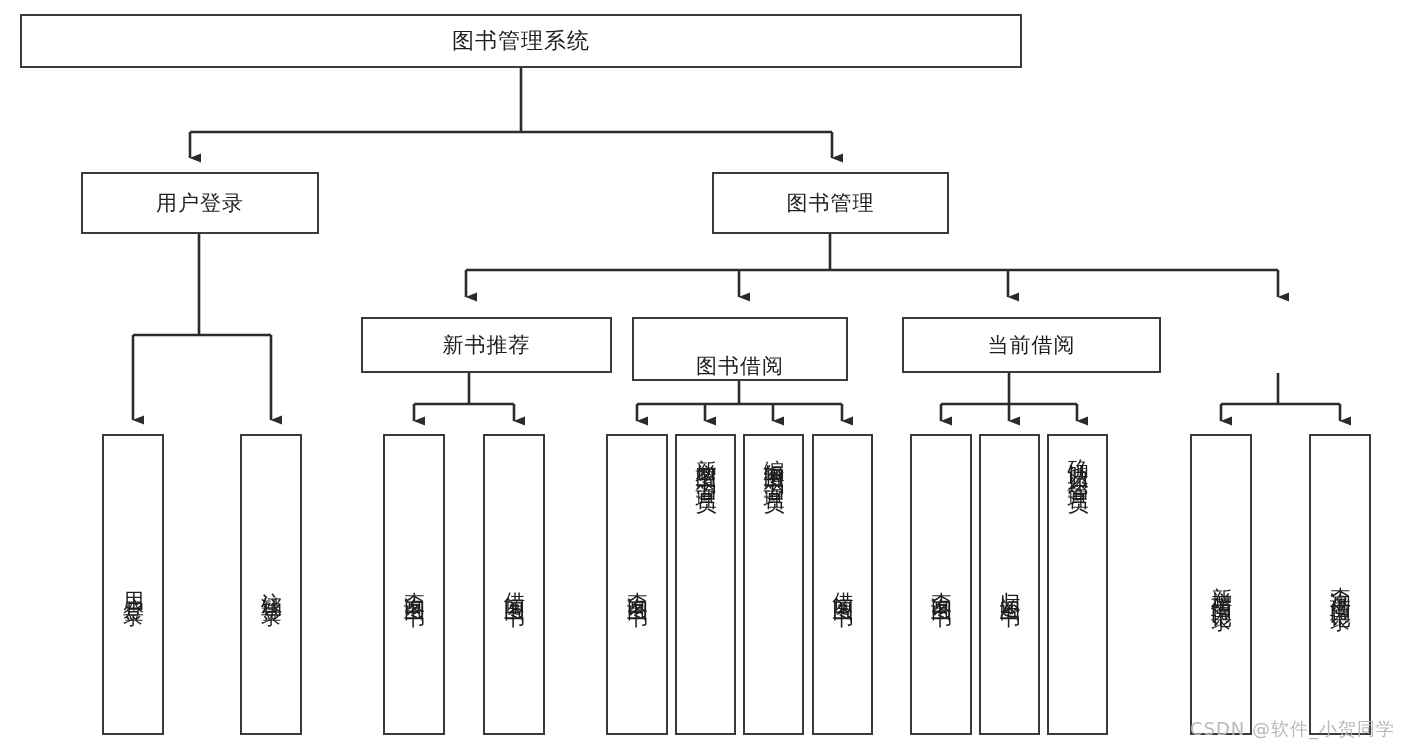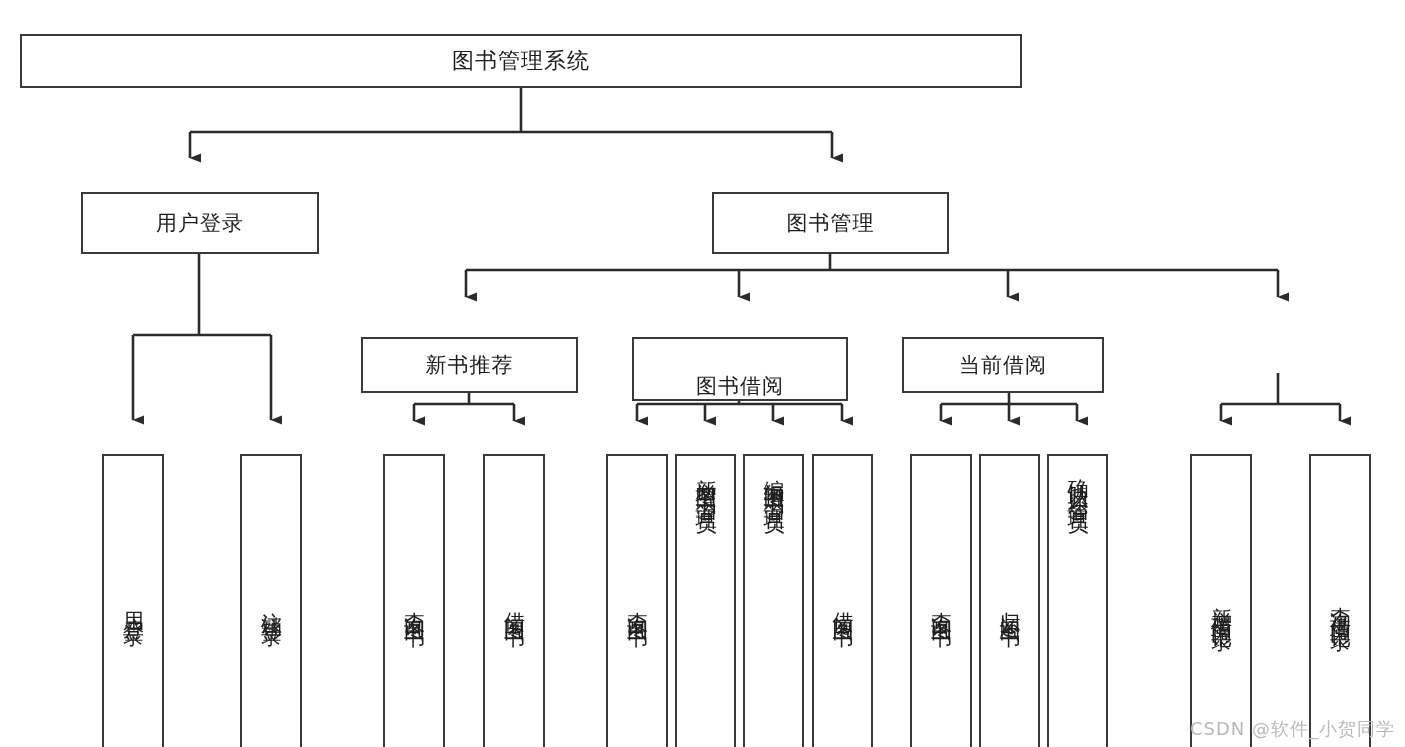--- a/index.html
+++ b/index.html
@@ -17,21 +17,20 @@
   
   .node{
     position:absolute;
     box-sizing:border-box;
     background:#ffffff;
     border:2.5px solid #3a3a3a;
     display:flex;
     align-items:center;
     justify-content:center;
     color:#1d1d1d;
-    margin-top:20px;
   }
   .node .lbl{
     display:block;
     text-align:center;
     letter-spacing:1px;
     line-height:1.18;
     white-space:nowrap;
   }
   
   .h-node .lbl{font-size:21px;}
@@ -129,29 +128,29 @@
   </div>
 
   <div class="node h-node" style="left:81px;top:172px;width:238px;height:62px;">
     <span class="lbl">用户登录</span>
   </div>
 
   <div class="node h-node" style="left:712px;top:172px;width:237px;height:62px;">
     <span class="lbl">图书管理</span>
   </div>
 
-  <div class="node h-node" style="left:361px;top:317px;width:217px;height:56px;">
+  <div class="node h-node" style="left:361px;top:317px;width:251px;height:56px;">
     <span class="lbl">新书推荐</span>
   </div>
 
   <div class="node h-node" style="left:632px;top:317px;width:216px;height:64px;align-items:flex-end;">
     <span class="lbl">图书借阅</span>
   </div>
 
-  <div class="node h-node" style="left:902px;top:317px;width:202px;height:56px;">
+  <div class="node h-node" style="left:902px;top:317px;width:259px;height:56px;">
     <span class="lbl">当前借阅</span>
   </div>
 
 
   <div class="node v-node center" style="left:102px;top:434px;width:62px;height:301px;">
     <span class="lbl">用户登录</span>
   </div>
 
   <div class="node v-node center" style="left:240px;top:434px;width:62px;height:301px;">
     <span class="lbl">注销登录</span>

